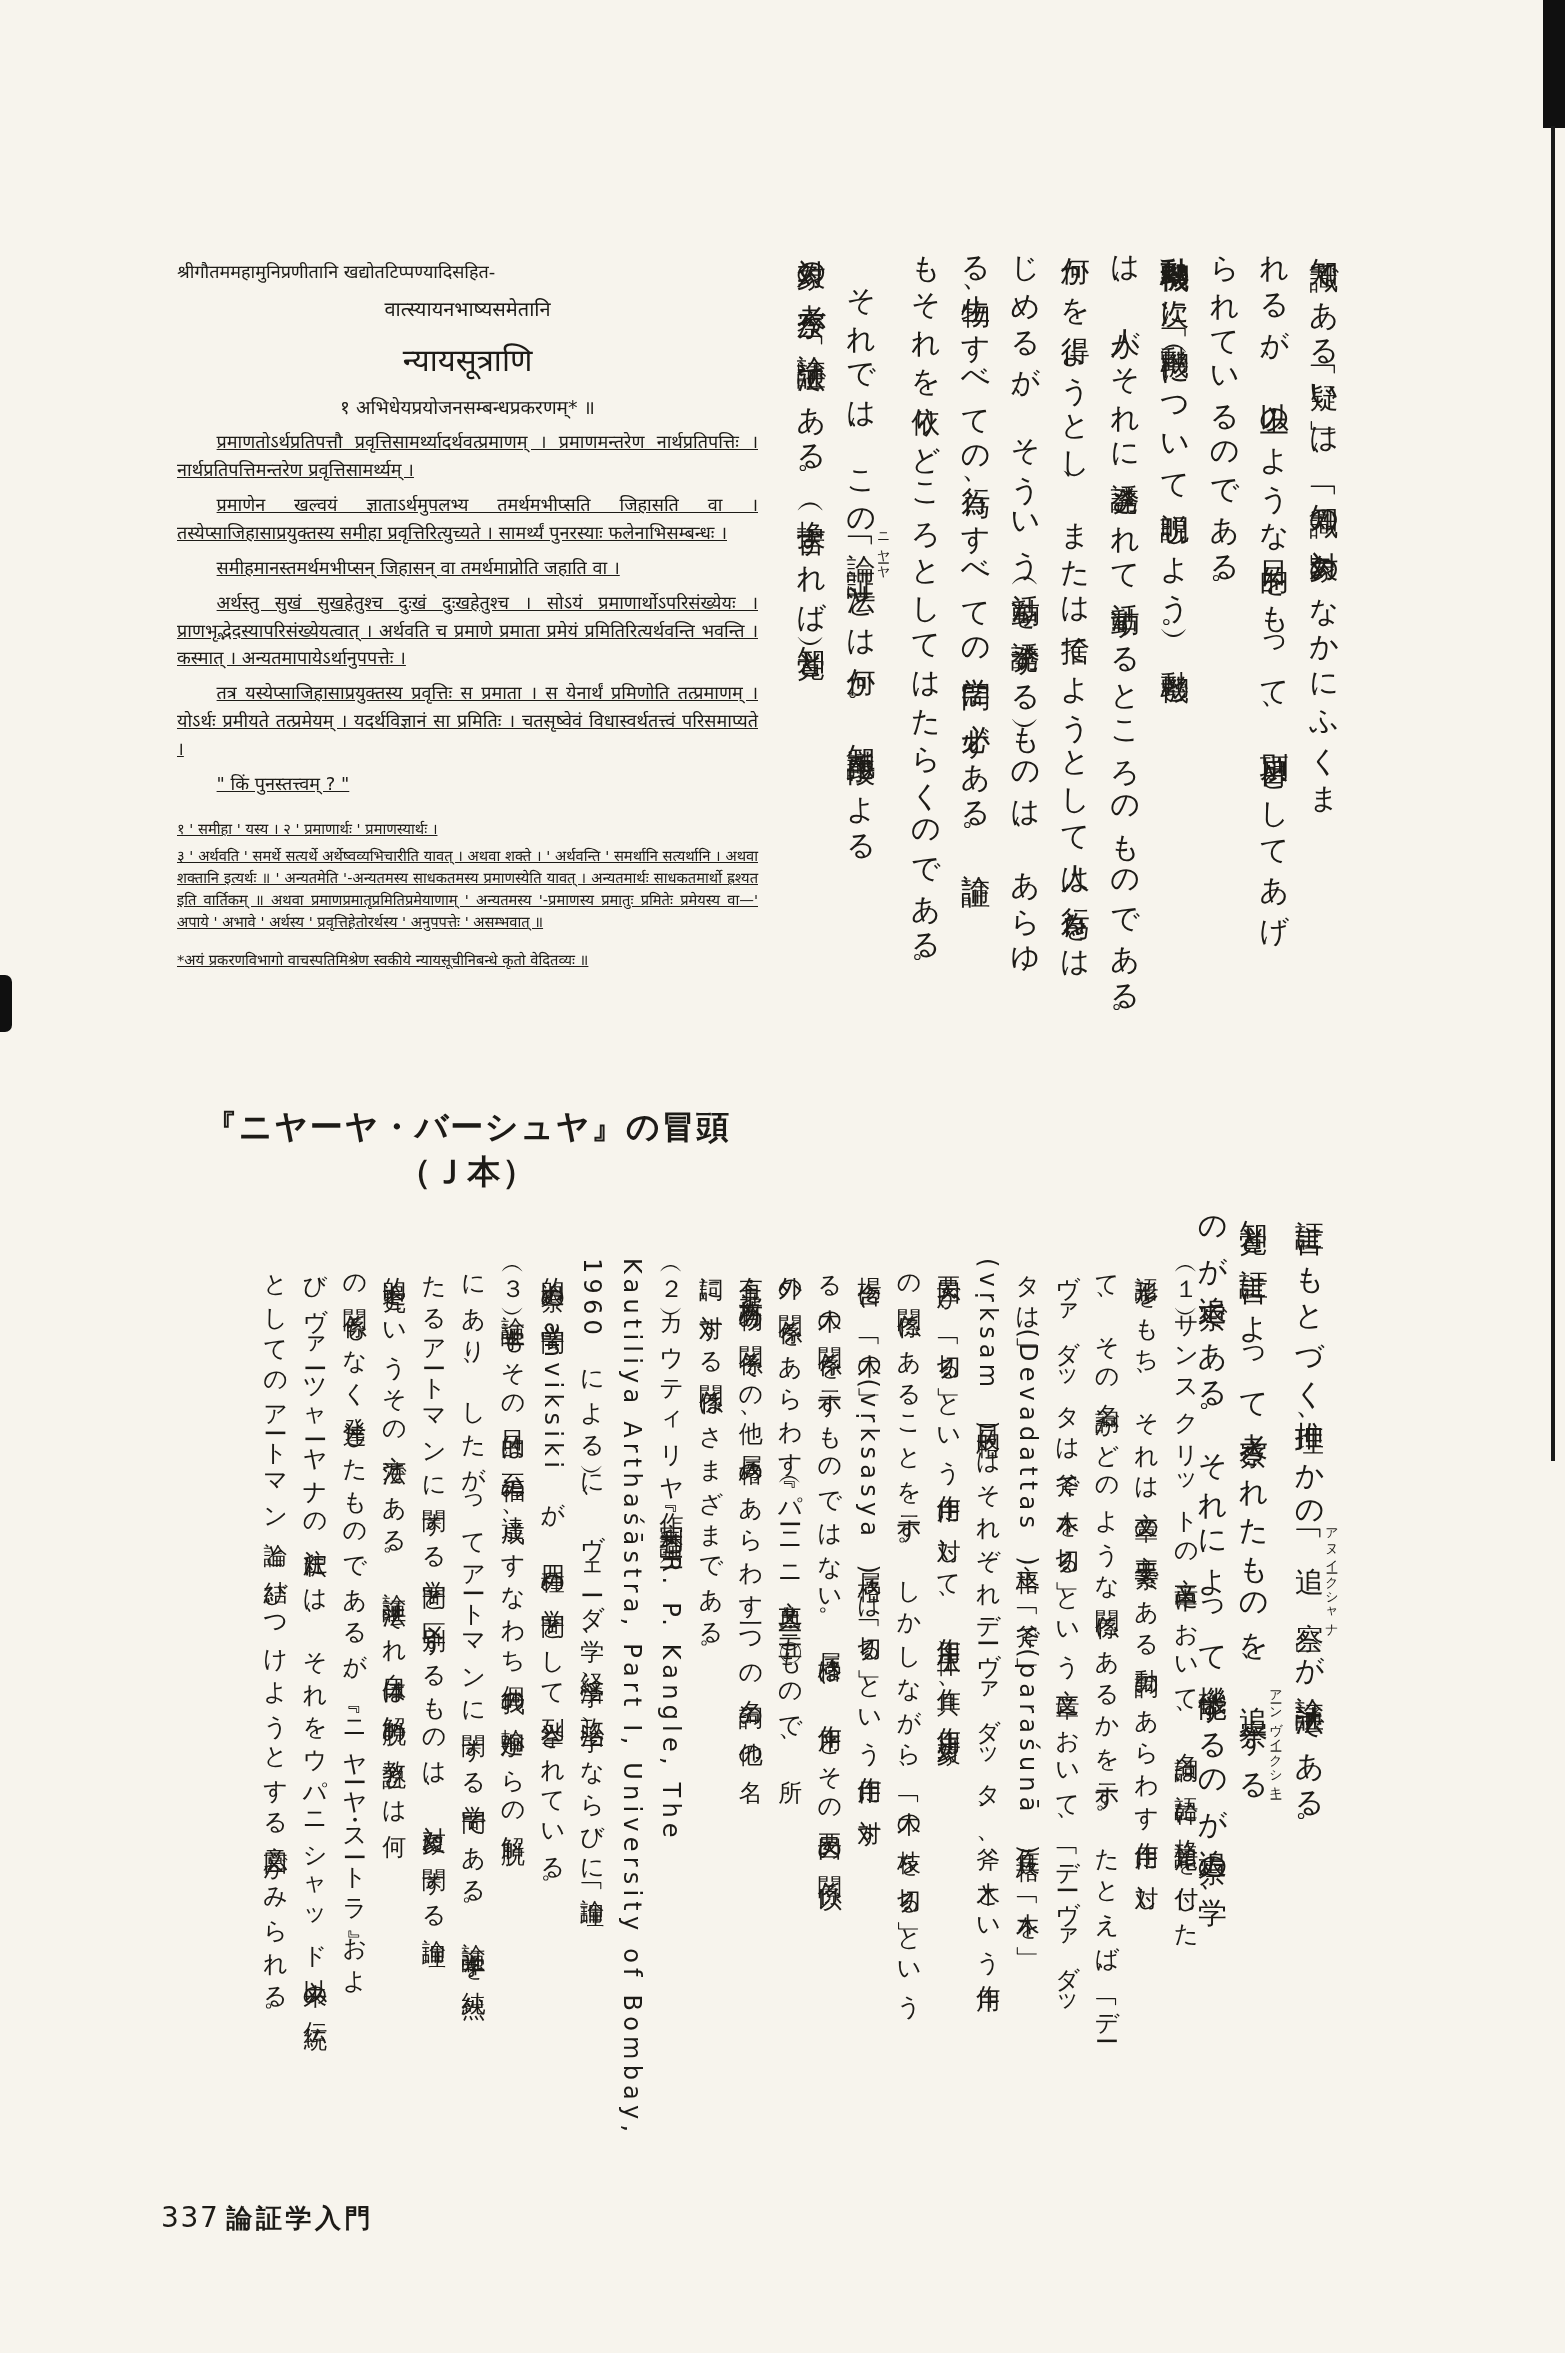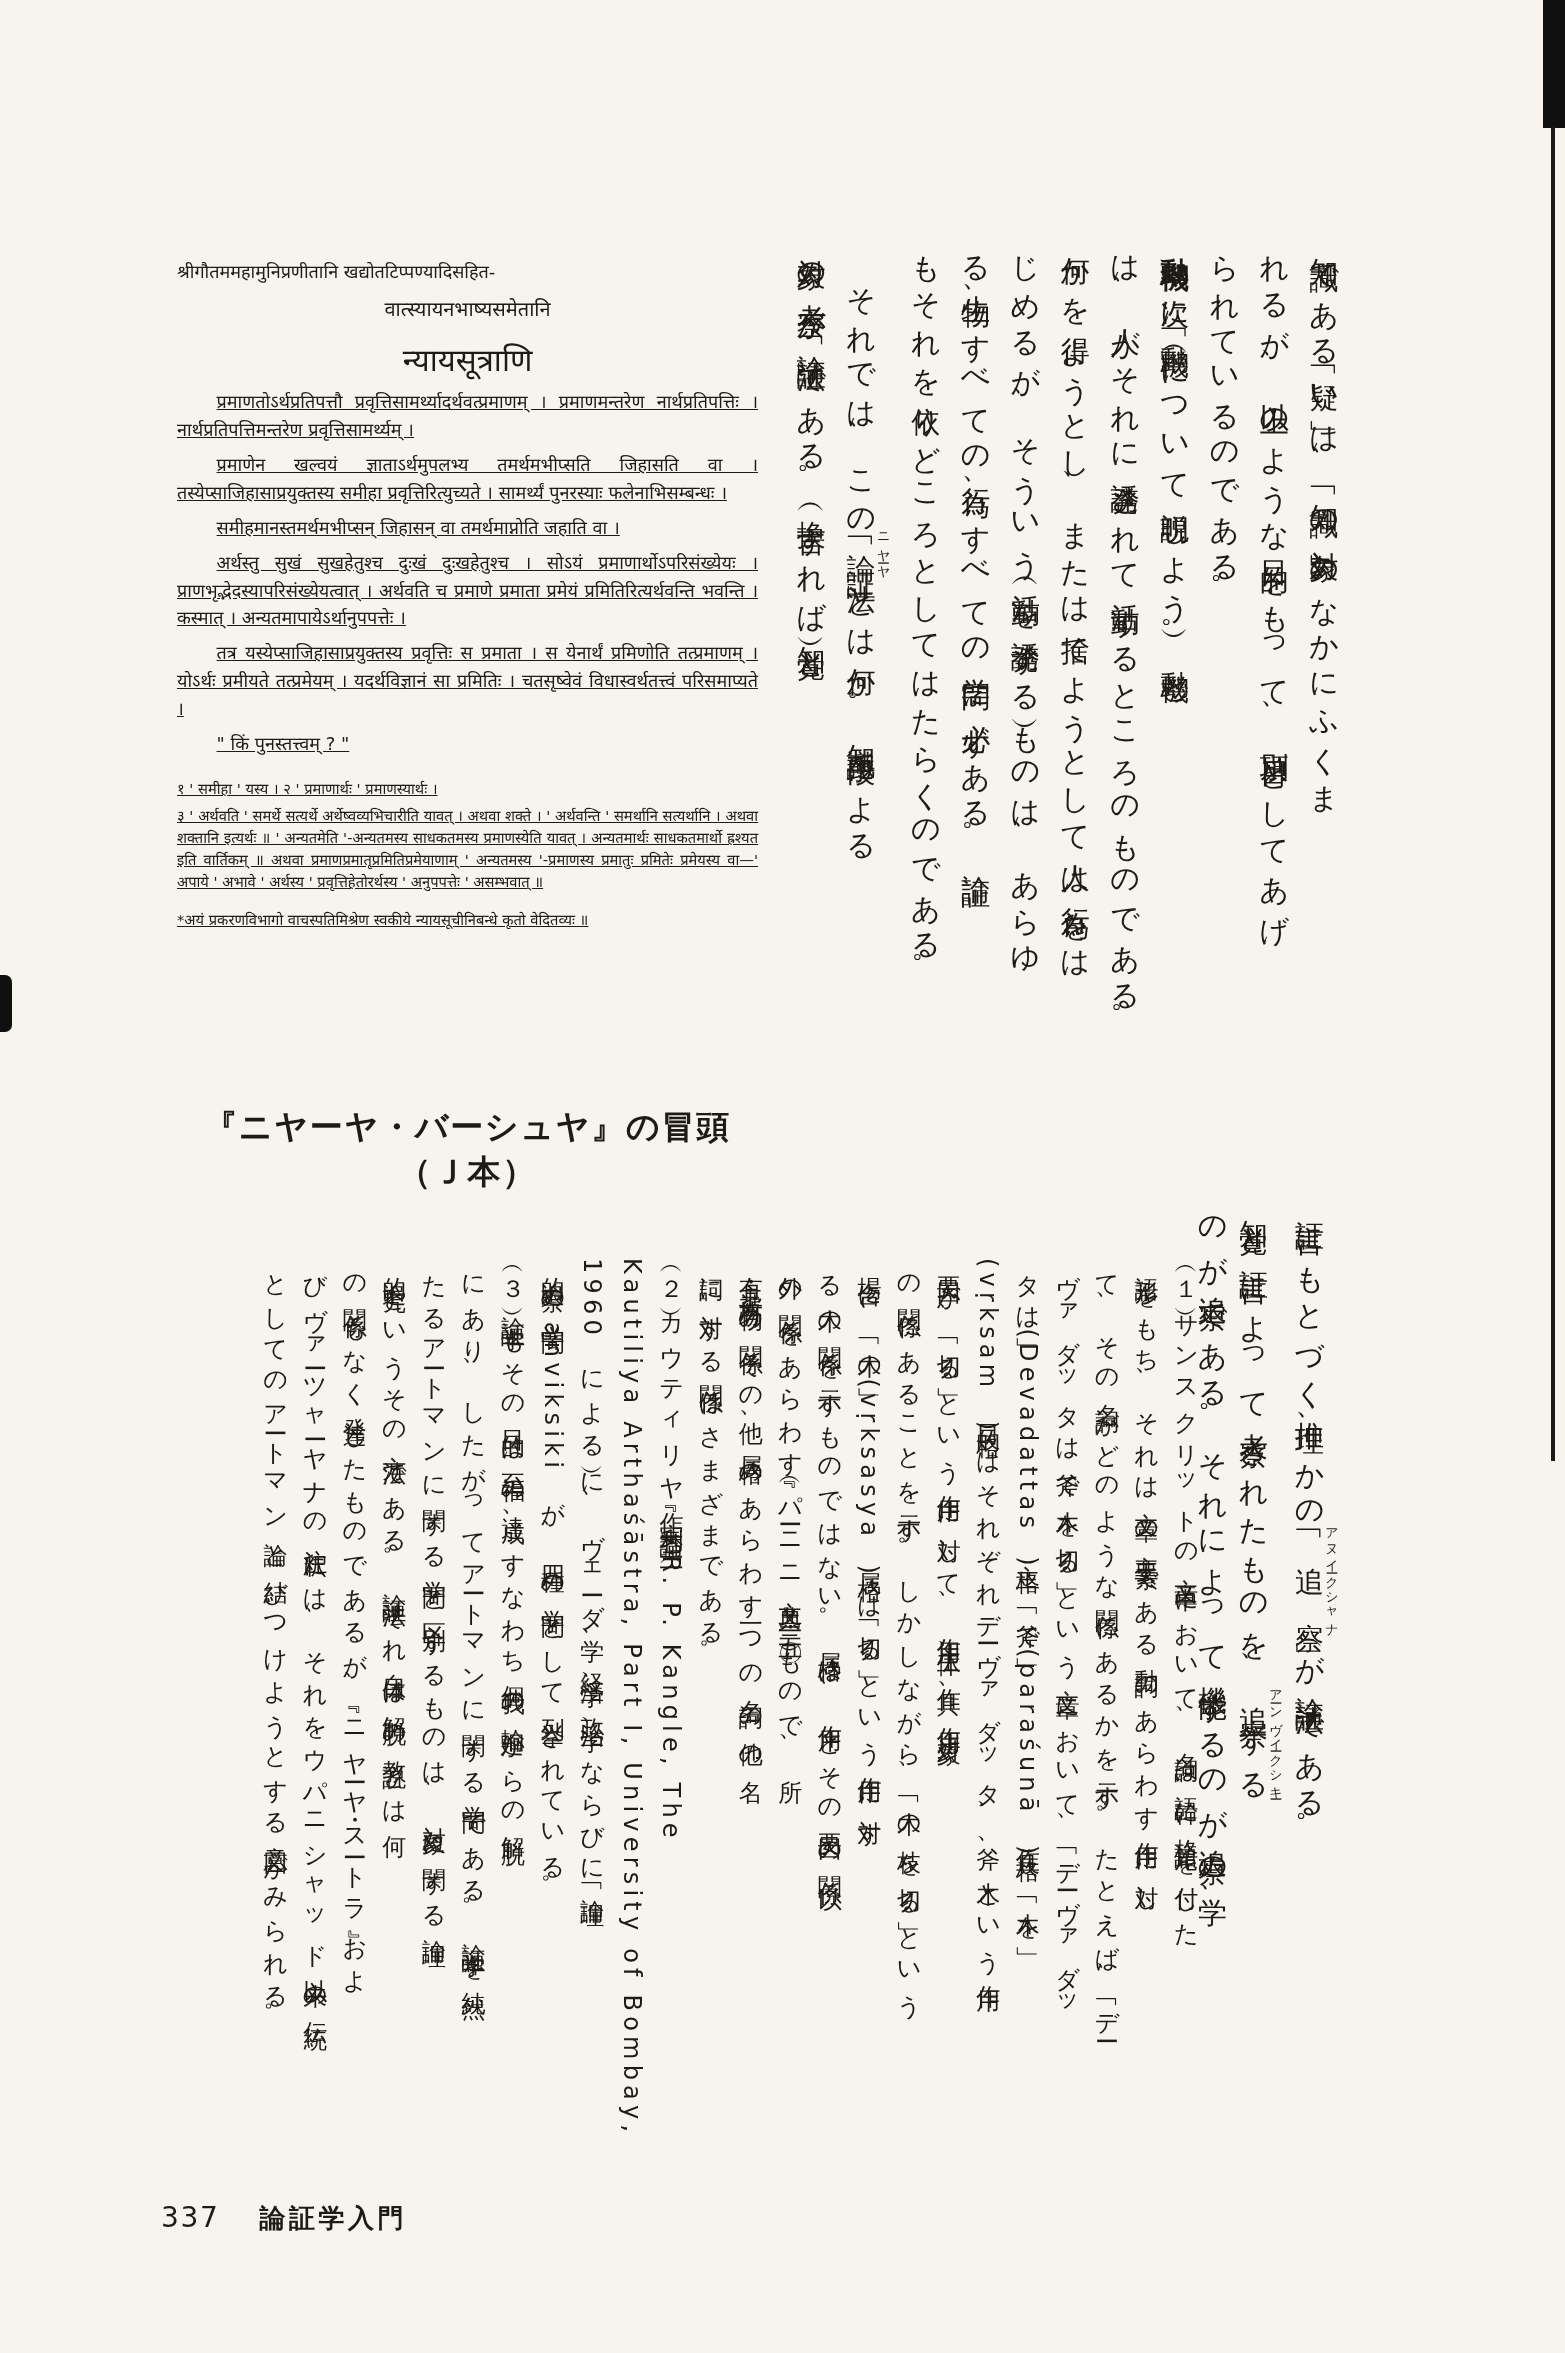--- a/index.html
+++ b/index.html
@@ -51,21 +51,21 @@
   .skt-notes   { margin-top:20px;text-decoration:underline; }
   .skt-note    { font-size:14.7px; line-height:1.5; margin:5.2px 0 0; text-align:justify; }
   .skt-star    { font-size:14.7px; line-height:1.5; margin:15.6px 0 0; }
 
   .skt-caption {
     position:absolute; left:177px; top:1105px; width:581px;
     text-align:center; font-size:33px; font-weight:700; letter-spacing:1.7px;
   }
 
   
-  .footer { position:absolute; left:161px; top:2201px; display:flex; align-items:baseline; gap:40px; }
+  .footer { position:absolute; left:161px; top:2201px; display:flex; align-items:baseline; gap:7px; }
   .footer-number { font-size:28px; letter-spacing:1.7px; }
   .footer-title  { font-size:26px; font-weight:700; letter-spacing:3.5px; }
 </style>
 </head>
 <body>
 
 <div class="page">
 
   <div class="bar-tr"></div>
   <div class="line-r"></div>
@@ -82,20 +82,21 @@
     <div class="vcol">る生物、すべての行為、すべての学問に必ずある。論証</div>
     <div class="vcol">もそれを依りどころとしてはたらくのである。</div>
     <div class="vcol"><span>　それでは、この「</span><ruby><span>論証法</span><rt>ニヤーヤ</rt></ruby><span>」とは何か。知識手段による</span></div>
     <div class="vcol">対象の考察が「論証法」である。（換言すれば）知覚と</div>
   </section>
 
   <section class="skt-block">
     <p class="skt-head1">श्रीगौतममहामुनिप्रणीतानि खद्योतटिप्पण्यादिसहित-</p>
     <p class="skt-head2">वात्स्यायनभाष्यसमेतानि</p>
     <p class="skt-title">न्यायसूत्राणि</p>
+    <p class="skt-section">१ अभिधेयप्रयोजनसम्बन्धप्रकरणम्* ॥</p>
     <div class="skt-body">
       <p class="skt-para">प्रमाणतोऽर्थप्रतिपत्तौ प्रवृत्तिसामर्थ्यादर्थवत्प्रमाणम् । प्रमाणमन्तरेण नार्थप्रतिपत्तिः । नार्थप्रतिपत्तिमन्तरेण प्रवृत्तिसामर्थ्यम् ।</p>
       <p class="skt-para">प्रमाणेन खल्वयं ज्ञाताऽर्थमुपलभ्य तमर्थमभीप्सति जिहासति वा । तस्येप्साजिहासाप्रयुक्तस्य समीहा प्रवृत्तिरित्युच्यते । सामर्थ्यं पुनरस्याः फलेनाभिसम्बन्धः ।</p>
       <p class="skt-para">समीहमानस्तमर्थमभीप्सन् जिहासन् वा तमर्थमाप्नोति जहाति वा ।</p>
       <p class="skt-para">अर्थस्तु सुखं सुखहेतुश्च दुःखं दुःखहेतुश्च । सोऽयं प्रमाणार्थोऽपरिसंख्येयः । प्राणभृद्भेदस्यापरिसंख्येयत्वात् । अर्थवति च प्रमाणे प्रमाता प्रमेयं प्रमितिरित्यर्थवन्ति भवन्ति । कस्मात् । अन्यतमापायेऽर्थानुपपत्तेः ।</p>
       <p class="skt-para">तत्र यस्येप्साजिहासाप्रयुक्तस्य प्रवृत्तिः स प्रमाता । स येनार्थं प्रमिणोति तत्प्रमाणम् । योऽर्थः प्रमीयते तत्प्रमेयम् । यदर्थविज्ञानं सा प्रमितिः । चतसृष्वेवं विधास्वर्थतत्त्वं परिसमाप्यते ।</p>
       <p class="skt-para">" किं पुनस्तत्त्वम् ? "</p>
     </div>
     <div class="skt-notes">
       <p class="skt-note">१ ' समीहा ' यस्य ।  २ ' प्रमाणार्थः ' प्रमाणस्यार्थः ।</p>

